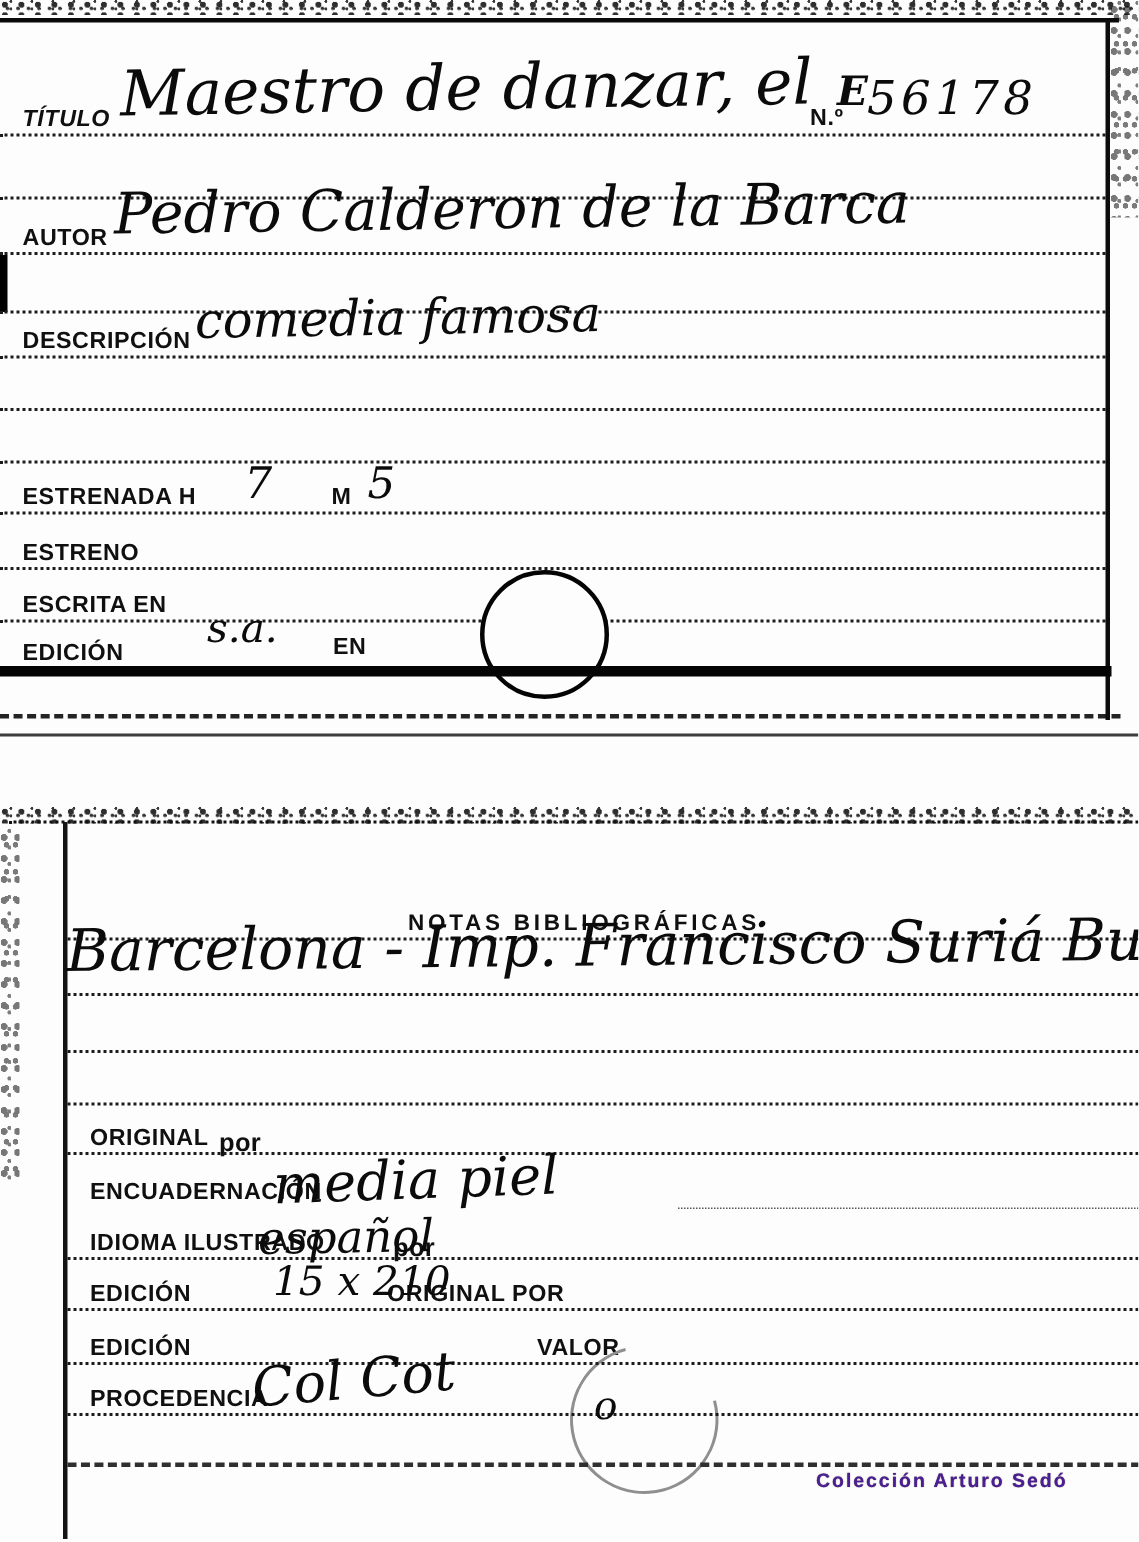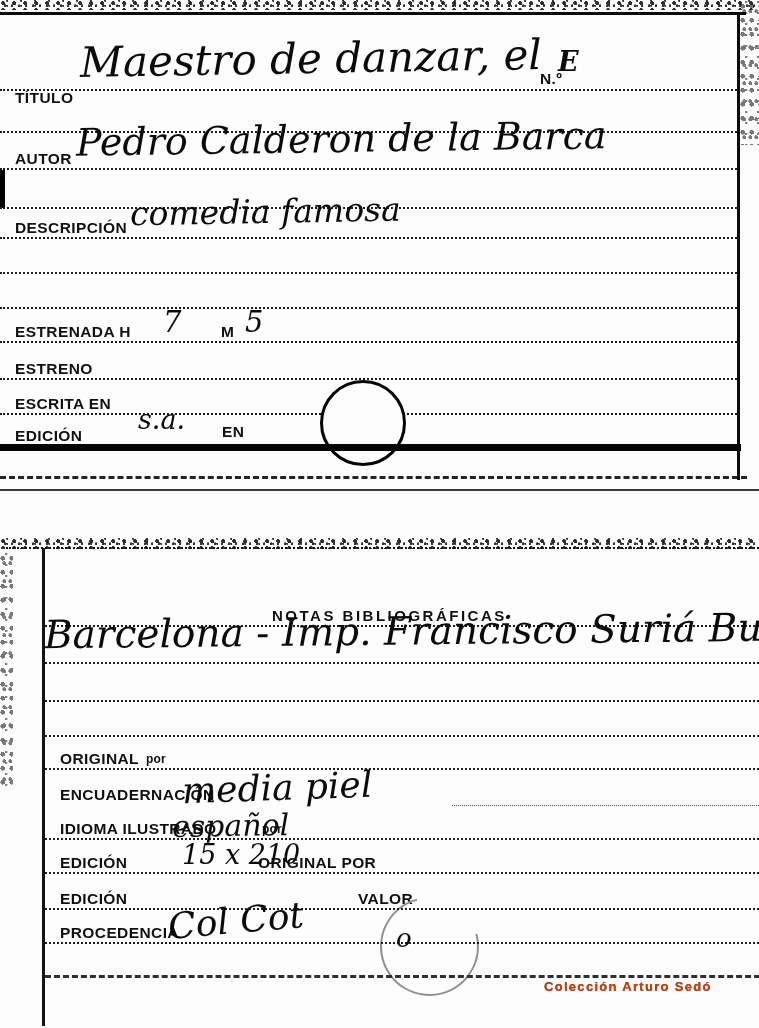--- a/index.html
+++ b/index.html
@@ -1,37 +1,37 @@
 <!DOCTYPE html>
 <html><head>
 <meta charset="utf-8">
 <style>
   html,body{margin:0;padding:0;background:#fff;}
   #screen{position:relative;width:759px;height:1028px;background:#fdfdfd;overflow:hidden;
           font-family:"Liberation Sans",sans-serif;}
   .abs{position:absolute;}
   .lbl{position:absolute;font-family:"Liberation Sans",sans-serif;font-weight:700;
        font-size:15.5px;color:#101010;letter-spacing:.4px;white-space:nowrap;line-height:1;}
-  .lbl-sm{font-size:12px;letter-spacing:.2px;}
+  .lbl-sm{font-size:17px;letter-spacing:.2px;}
   .hw{position:absolute;font-family:"DejaVu Serif",serif;font-style:italic;color:#0b0b0b;
       white-space:nowrap;line-height:1;z-index:2;}
   .hline{position:absolute;left:0;right:0;border-top:2px dotted #1c1c1c;height:0;z-index:1;}
   .hline-light{border-top:1px dotted #555;}
   .dash{border-top-style:dashed;}
   .card{position:absolute;}
   .hole{position:absolute;border-radius:50%;}
   .speckle{position:absolute;opacity:.85;
     background-image:
       radial-gradient(circle at 30% 45%, #0a0a0a 22%, transparent 24%),
       radial-gradient(circle at 72% 62%, #111 15%, transparent 17%),
       radial-gradient(circle at 52% 18%, #161616 11%, transparent 13%);
     background-size:11px 7px,7px 9px,14px 5px;}
   .speckle-sparse{opacity:.55;background-size:9px 14px,6px 18px,12px 11px;}
   .stamp{position:absolute;font-family:"Liberation Sans",sans-serif;font-weight:700;
-         font-size:13px;letter-spacing:1.3px;color:#c2410c;text-shadow:0 0 .7px #444;
+         font-size:13px;letter-spacing:1.3px;color:#4c1d95;text-shadow:0 0 .7px #444;
          white-space:nowrap;}
   .solidline{position:absolute;height:0;}
 </style>
 </head>
 <body>
 
 <div id="screen">
 
   <div class="speckle" style="left:0;top:4;width:759px;height:10px;"></div>
   <div class="abs" style="left:0;top:12px;width:746px;height:3px;background:#0a0a0a;"></div>
@@ -44,33 +44,34 @@
     <div class="hline" style="top:117px;"></div>
     <div class="hline" style="top:154px;"></div>
     <div class="hline" style="top:193px;"></div>
     <div class="hline" style="top:223px;"></div>
     <div class="hline" style="top:258px;"></div>
     <div class="hline" style="top:293px;"></div>
     <div class="hline" style="top:327px;"></div>
     <div class="hline" style="top:364px;"></div>
     <div class="hline" style="top:399px;"></div>
 
-    <span class="lbl" style="left:15px;top:76px;">TÍTULO</span>
+    <span class="lbl" style="left:15px;top:58px;font-style:italic;">TÍTULO</span>
     <span class="lbl" style="left:15px;top:137px;">AUTOR</span>
     <span class="lbl" style="left:15px;top:206px;">DESCRIPCIÓN</span>
     <span class="lbl" style="left:15px;top:310px;">ESTRENADA H</span>
     <span class="lbl" style="left:221px;top:310px;">M</span>
     <span class="lbl" style="left:15px;top:347px;">ESTRENO</span>
     <span class="lbl" style="left:15px;top:382px;">ESCRITA EN</span>
     <span class="lbl" style="left:222px;top:382px;margin-top:28px;">EN</span>
     <span class="lbl" style="left:15px;top:414px;">EDICIÓN</span>
     <span class="lbl" style="left:540px;top:57px;">N.º</span>
 
     <span class="hw" style="left:80px;top:24px;font-size:42px;transform:rotate(-1deg);">Maestro de danzar, el</span>
     <span class="hw" style="left:558px;top:34px;font-size:27px;font-weight:700;">E</span>
+    <span class="hw" style="left:578px;top:37px;font-size:31px;letter-spacing:3px;">56178</span>
     <span class="hw" style="left:76px;top:106px;font-size:38px;transform:rotate(-.8deg);">Pedro Calderon de la Barca</span>
     <span class="hw" style="left:130px;top:181px;font-size:33px;transform:rotate(-1deg);">comedia famosa</span>
     <span class="hw" style="left:163px;top:294px;font-size:29px;">7</span>
     <span class="hw" style="left:245px;top:294px;font-size:29px;">5</span>
     <span class="hw" style="left:138px;top:392px;font-size:27px;">s.a.</span>
 
     <div class="hole" style="left:320px;top:366px;width:80px;height:80px;border:3.5px solid #040404;background:#fdfdfd;z-index:3;"></div>
   </div>
 
   <div class="abs" style="left:737px;top:14px;width:3px;height:466px;background:#0c0c0c;z-index:6;"></div>

